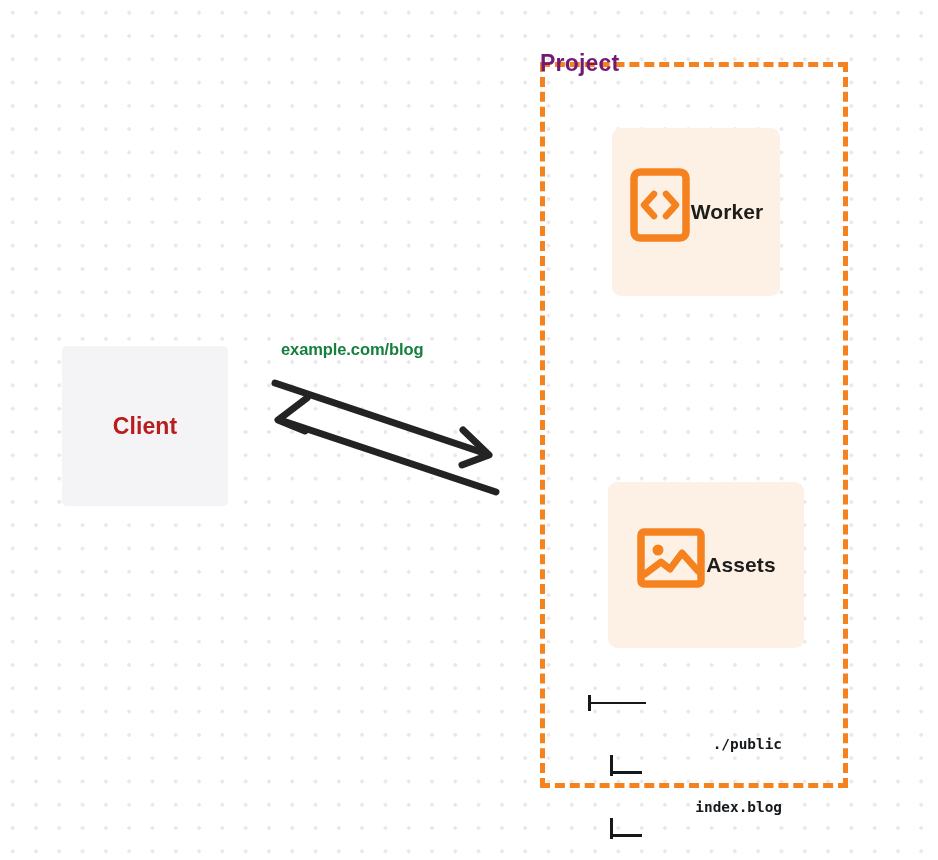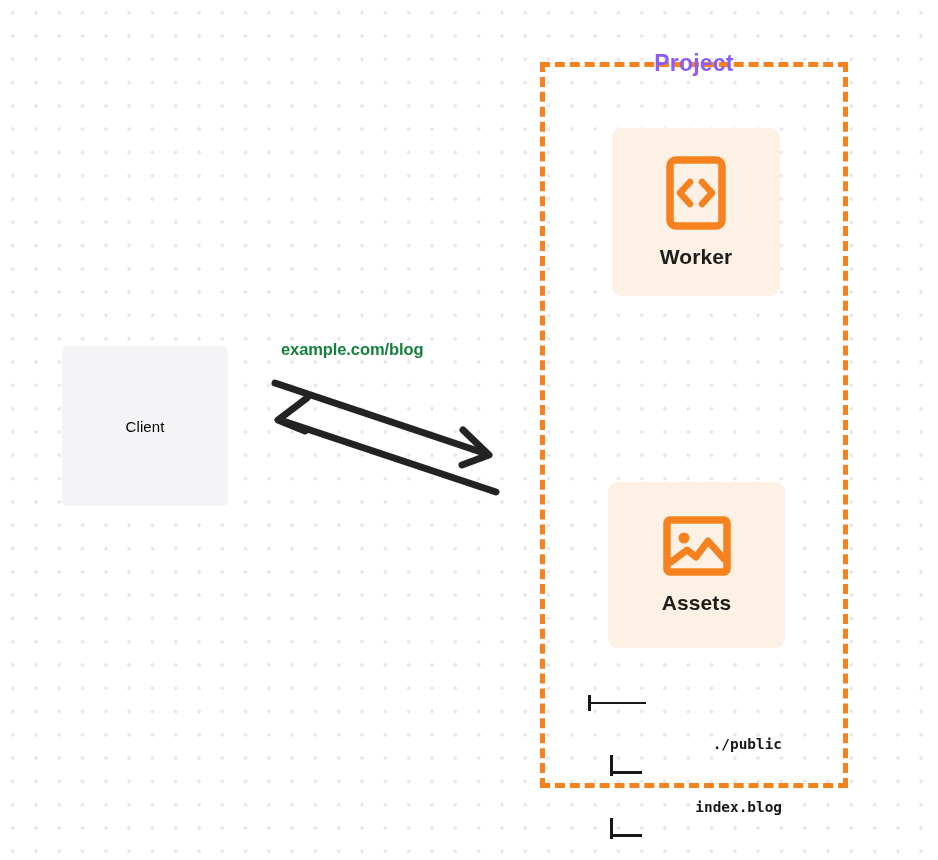--- a/index.html
+++ b/index.html
@@ -30,23 +30,23 @@
     top: 346px;
     width: 166px;
     height: 160px;
     background: #f4f4f6;
     border-radius: 5px;
     display: flex;
     align-items: center;
     justify-content: center;
   }
   .client-label {
-    font-size: 15px;
-    font-weight: normal;
-    color: #000000;
+    font-size: 23px;
+    font-weight: bold;
+    color: #b91c1c;
     letter-spacing: 0.1px;
   }
 
   
   .request-label {
     position: absolute;
     left: 281px;
     top: 340px;
     font-size: 16.5px;
     font-weight: bold;
@@ -73,47 +73,46 @@
     height: 726px;
     box-sizing: border-box;
     border: 5px dashed #f6821f;
     background: transparent;
   }
   .project-title {
     position: absolute;
     left: 540px;
     top: 50px;
     width: 308px;
-    text-align: center;
+    text-align: left;
     font-size: 23px;
     font-weight: bold;
-    color: #8b5cf6;
+    color: #701a75;
     letter-spacing: 0.2px;
   }
 
   
   .service-card {
     position: absolute;
     background: #fdf1e5;
     border-radius: 9px;
     display: flex;
-    flex-direction: column;
     align-items: center;
     justify-content: center;
   }
   .card-worker {
     left: 612px;
     top: 128px;
     width: 168px;
     height: 168px;
   }
   .card-assets {
     left: 608px;
     top: 482px;
-    width: 177px;
+    width: 196px;
     height: 166px;
   }
   .card-icon {
     display: block;
     margin-bottom: 14px;
   }
   .card-label {
     font-size: 21px;
     font-weight: bold;
     color: #1d1d1b;

